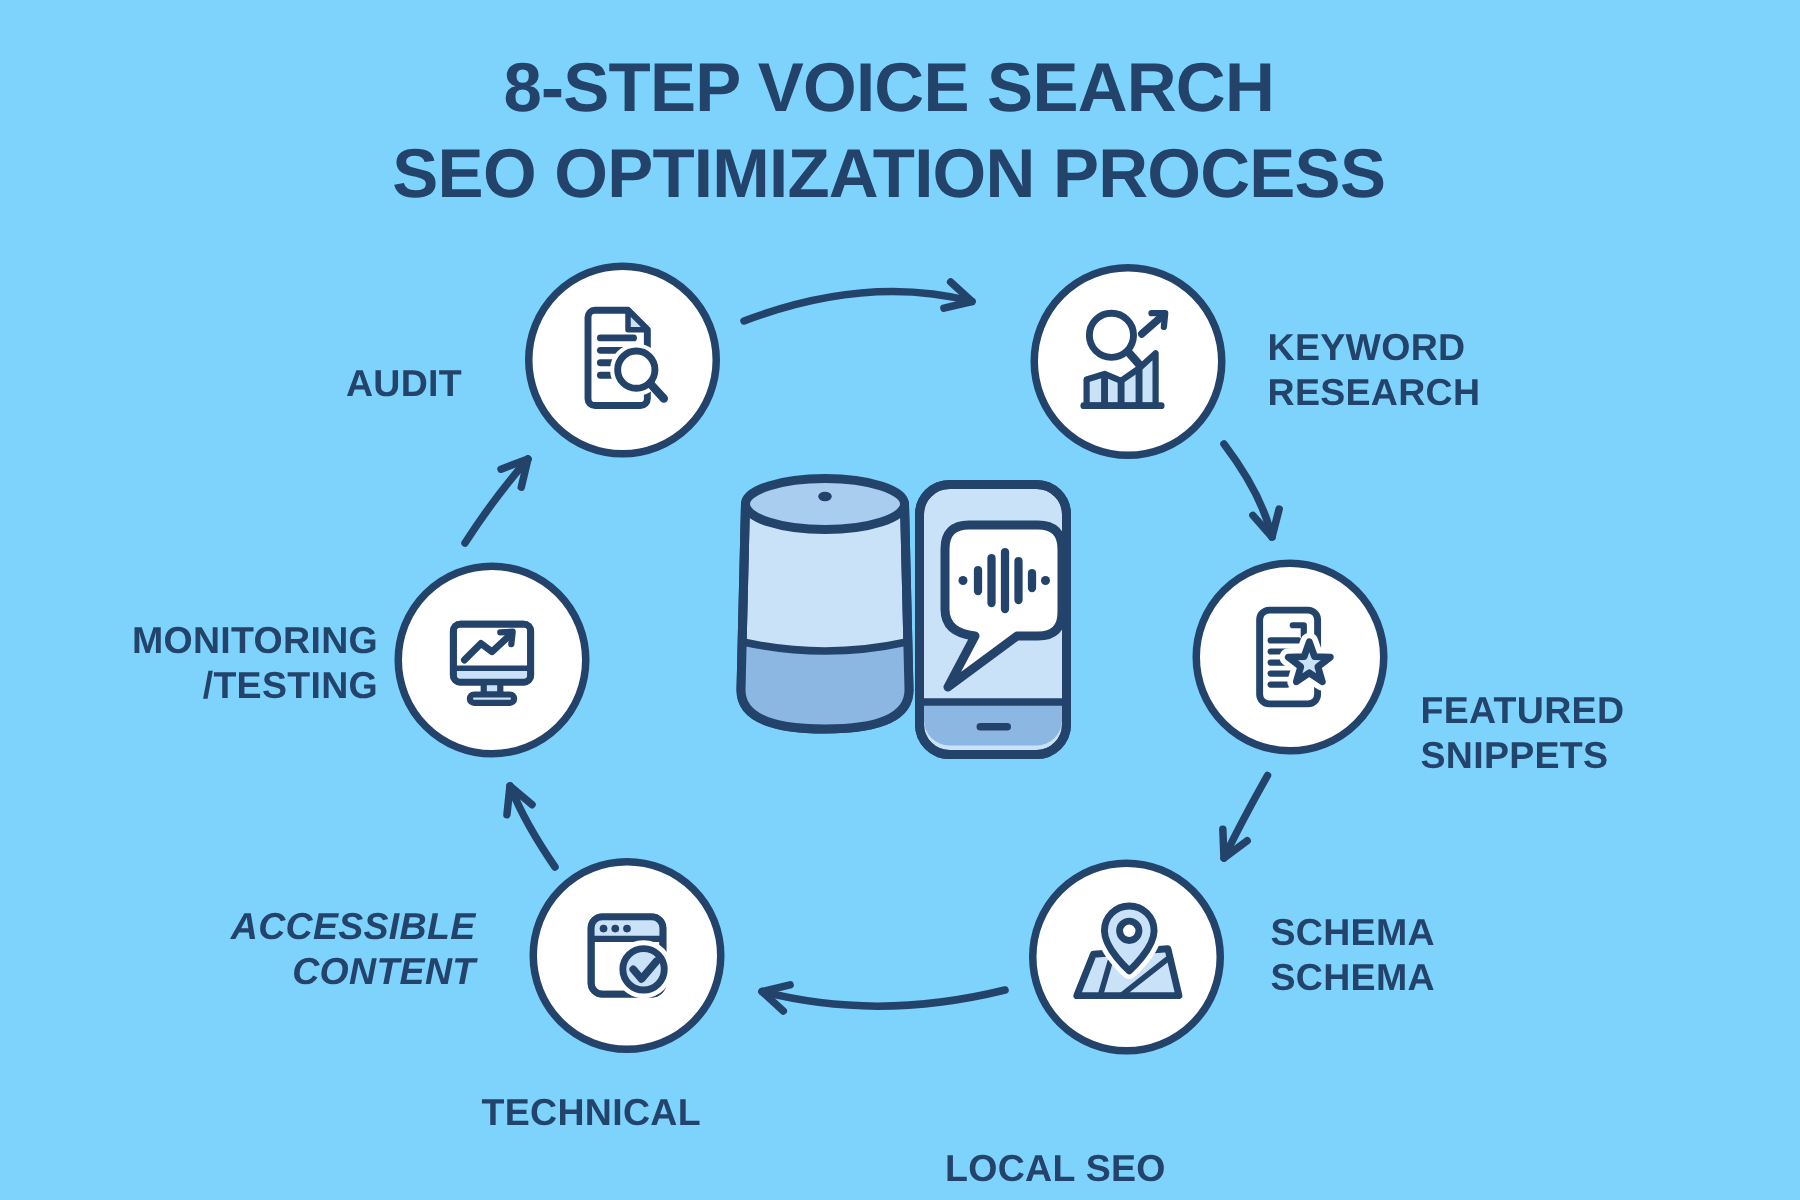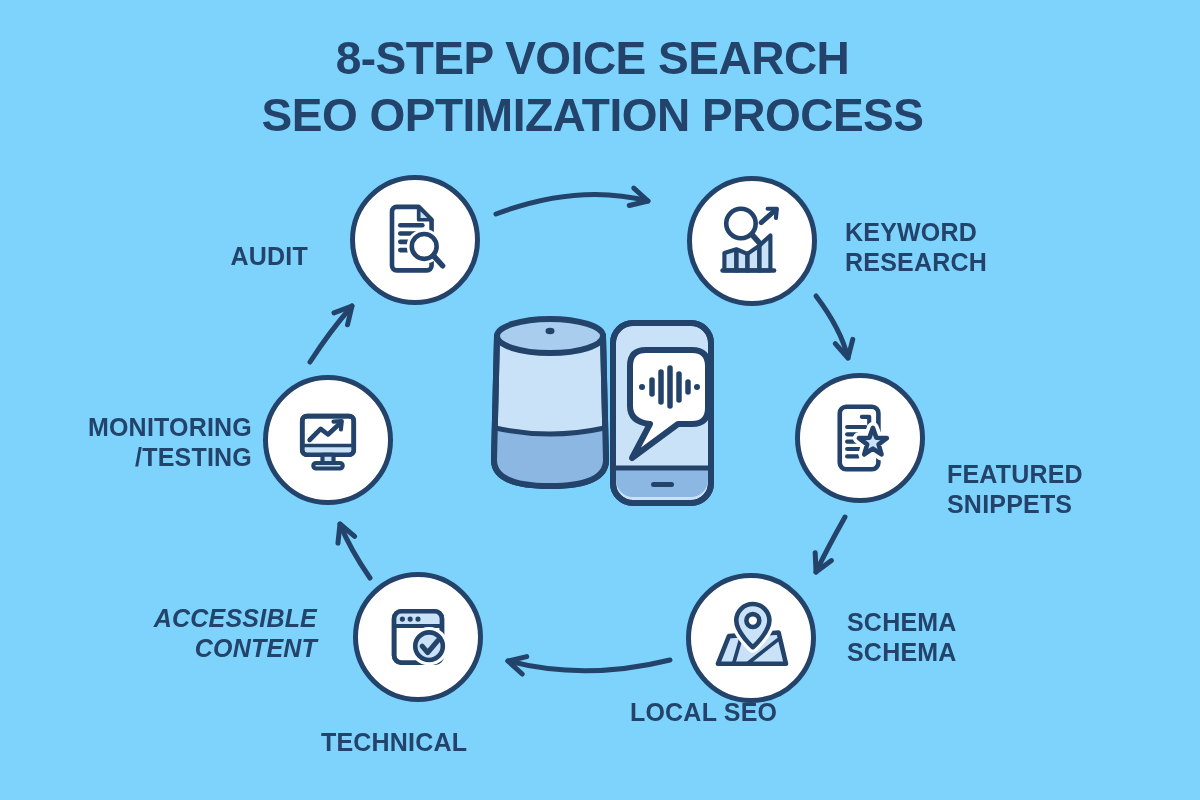--- a/index.html
+++ b/index.html
@@ -182,21 +182,21 @@
   <div class="label" style="left:947px;top:412px;margin-top:47px;">
     <span>FEATURED</span>
     <span>SNIPPETS</span>
   </div>
 
   <div class="label" style="left:847px;top:607px;text-align:right;">
     <span>SCHEMA</span>
     <span>SCHEMA</span>
   </div>
 
-  <div class="label al-center" style="left:630px;top:697px;width:140px;">
+  <div class="label al-center" style="left:630px;top:764px;width:140px;">
     <span>LOCAL SEO</span>
   </div>
 
   <div class="label al-center" style="left:321px;top:727px;width:140px;">
     <span>TECHNICAL</span>
   </div>
 
   <div class="label al-right" style="left:147px;top:603px;width:170px;font-style:italic;">
     <span>ACCESSIBLE</span>
     <span>CONTENT</span>

